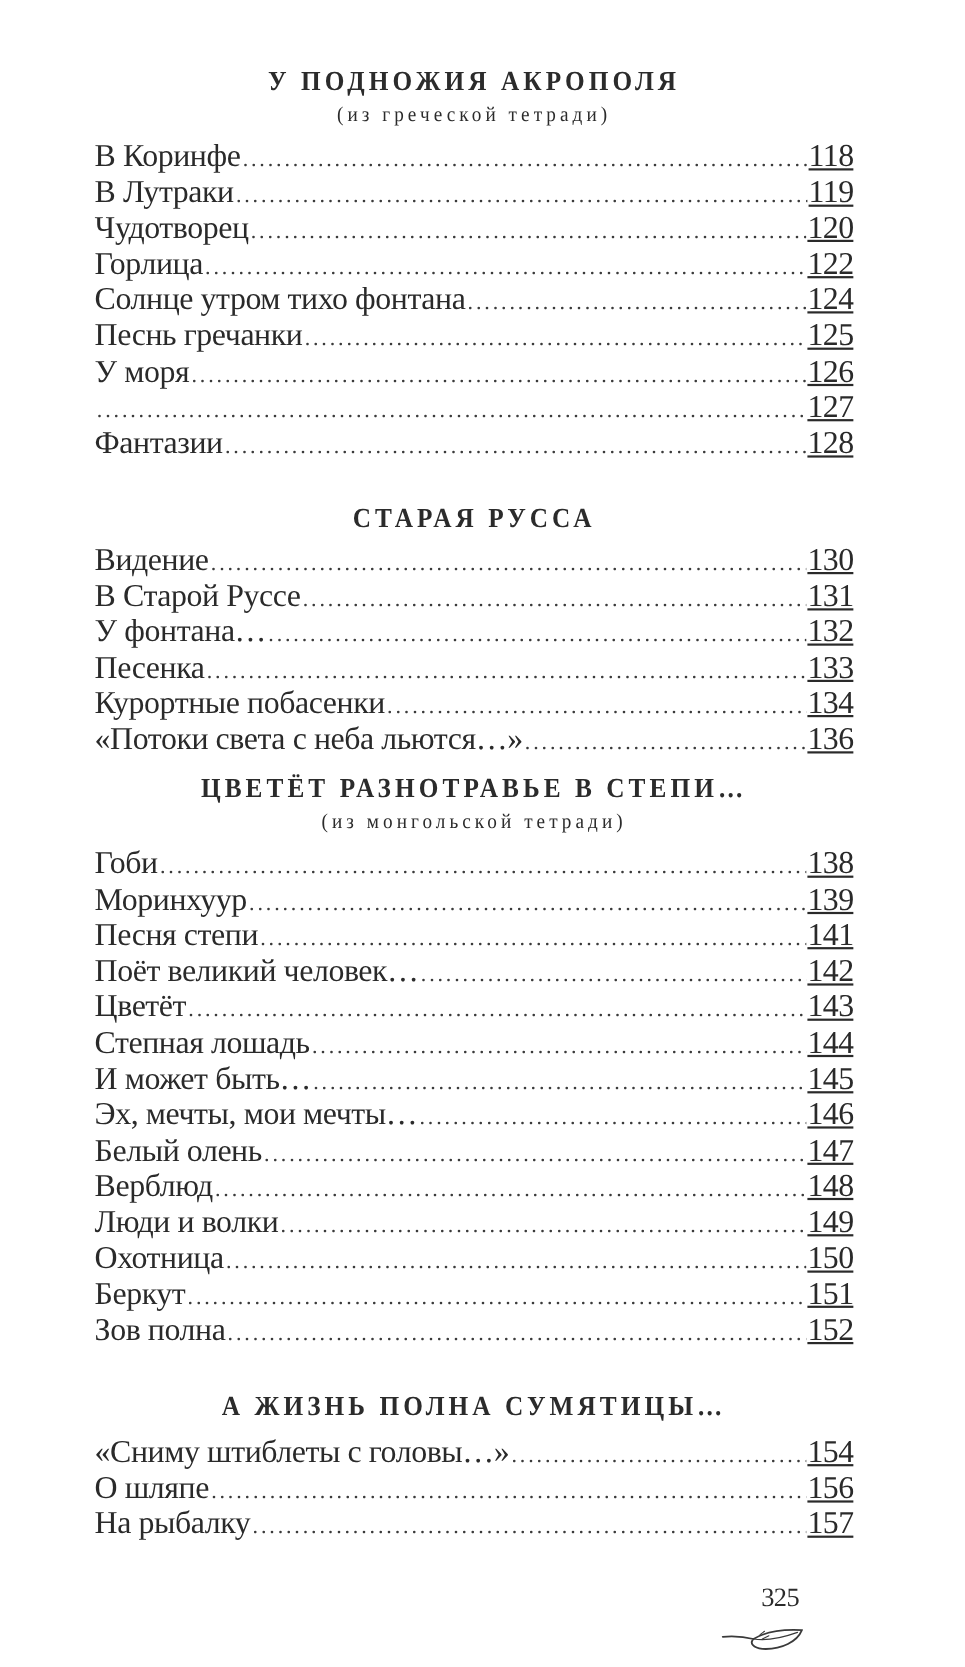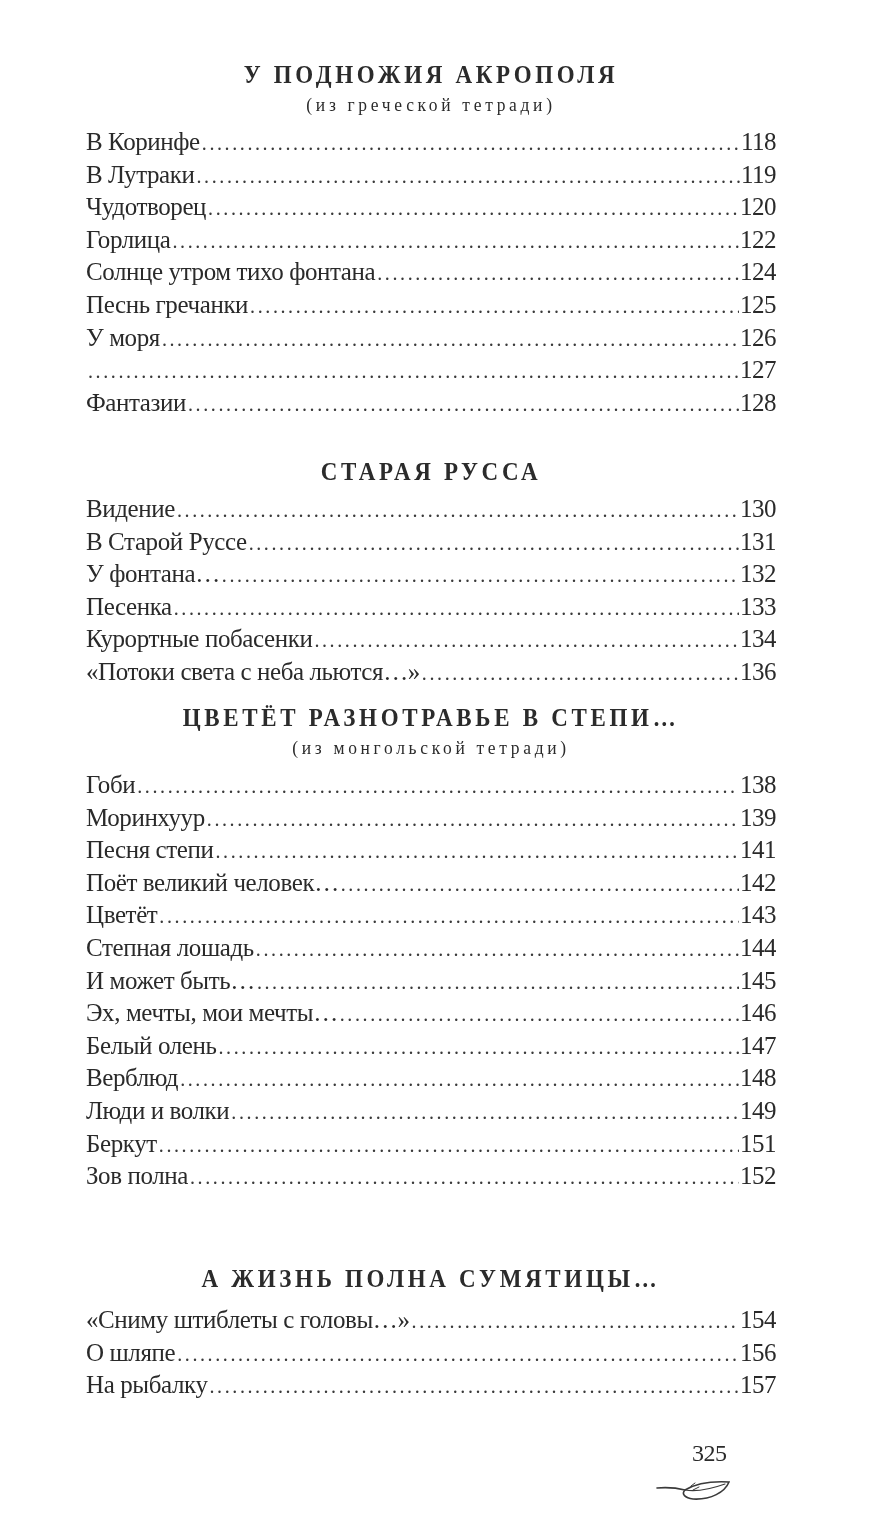--- a/index.html
+++ b/index.html
@@ -42,21 +42,21 @@
     }
     .toc-list {
       list-style: none;
       margin: 0;
       padding: 0;
     }
     .toc-row {
       display: flex;
       align-items: baseline;
       height: 32.6px;
-      font-size: 25px;
+      font-size: 29px;
       line-height: 32.6px;
       white-space: nowrap;
       overflow: hidden;
     }
     .toc-title {
       flex: 0 0 auto;
       display: inline-block;
       transform-origin: left center;
       letter-spacing: -0.4px;
     }
@@ -71,20 +71,21 @@
     }
     .toc-dots::before {
       content: ". . . . . . . . . . . . . . . . . . . . . . . . . . . . . . . . . . . . . . . . . . . . . . . . . . . . . . . . . . . . . . . . . . . . . . . . . . . . . . . . . . . . . . . . . . . . . . . . . . . . . . . . . . . . . . . . . . . . . . . . . . . . . . . . . . . . . . . . . . . . . . .";
       letter-spacing: -1.2px;
     }
     .toc-page {
       flex: 0 0 auto;
       text-align: right;
       letter-spacing: -0.5px;
       padding-left: 1px;
+      text-decoration: underline;
     }
     .section {
       position: absolute;
       left: 4px;
       width: 690px;
     }
     .page-number {
       position: absolute;
       left: 692px;
       top: 1440px;
@@ -245,20 +246,25 @@
           <span class="toc-title">Верблюд</span>
           <span class="toc-dots"></span>
           <span class="toc-page">148</span>
         </li>
       <li class="toc-row">
           <span class="toc-title">Люди и волки</span>
           <span class="toc-dots"></span>
           <span class="toc-page">149</span>
         </li>
       <li class="toc-row">
+          <span class="toc-title">Охотница</span>
+          <span class="toc-dots"></span>
+          <span class="toc-page">150</span>
+        </li>
+      <li class="toc-row">
           <span class="toc-title">Беркут</span>
           <span class="toc-dots"></span>
           <span class="toc-page">151</span>
         </li>
       <li class="toc-row">
           <span class="toc-title">Зов полна</span>
           <span class="toc-dots"></span>
           <span class="toc-page">152</span>
         </li>
     </ul>

